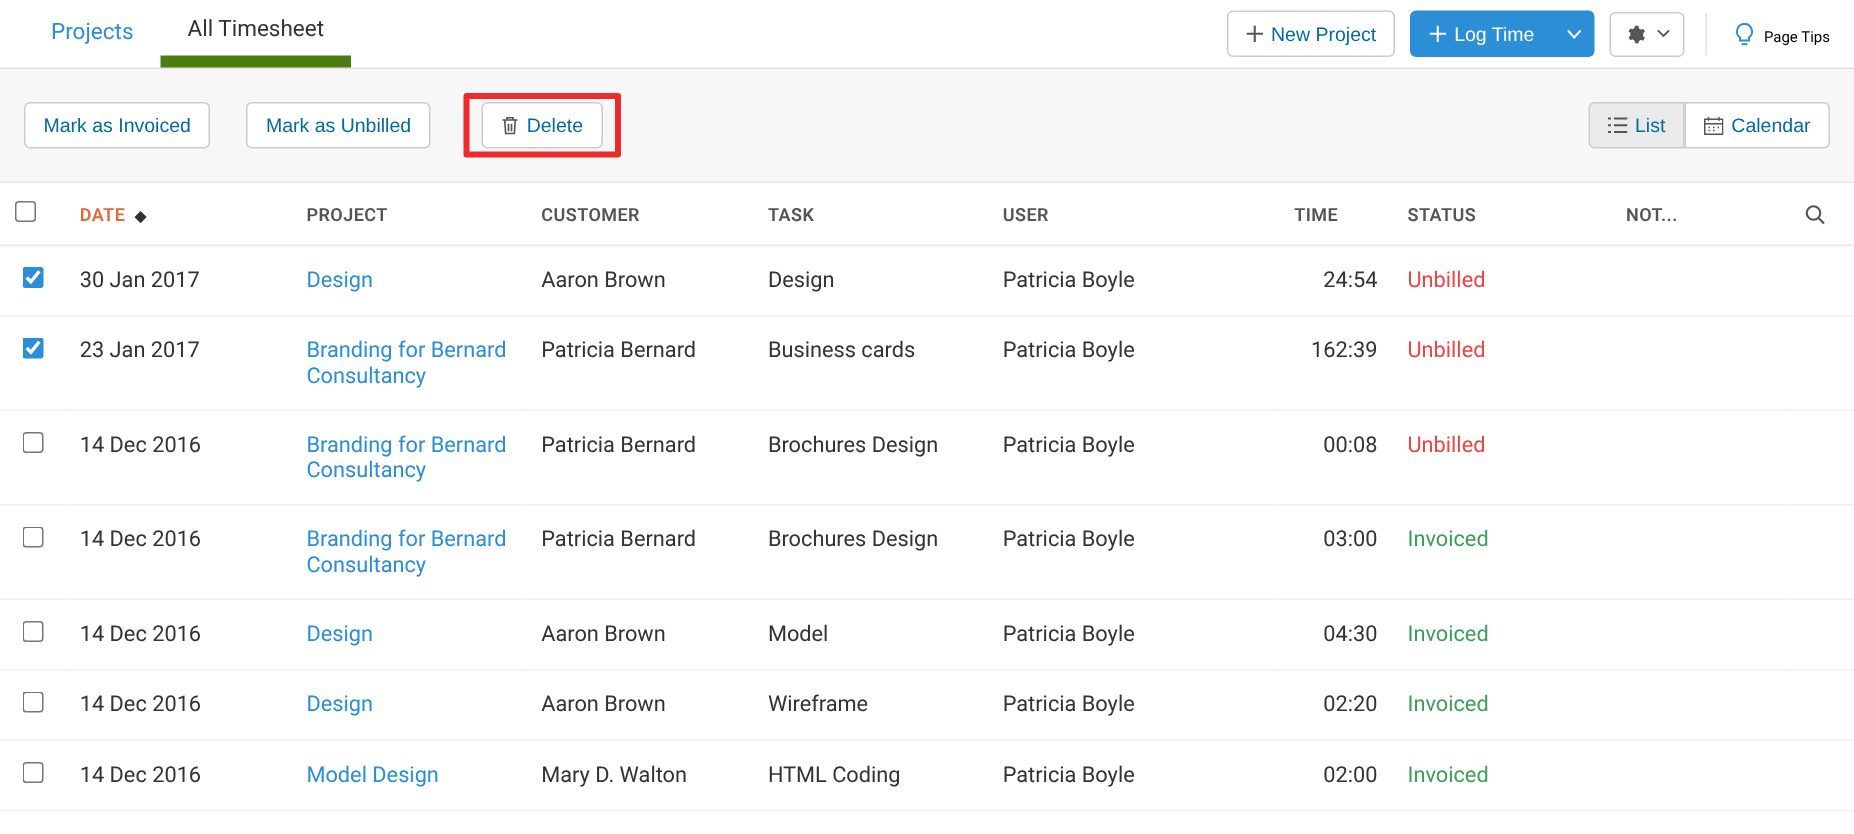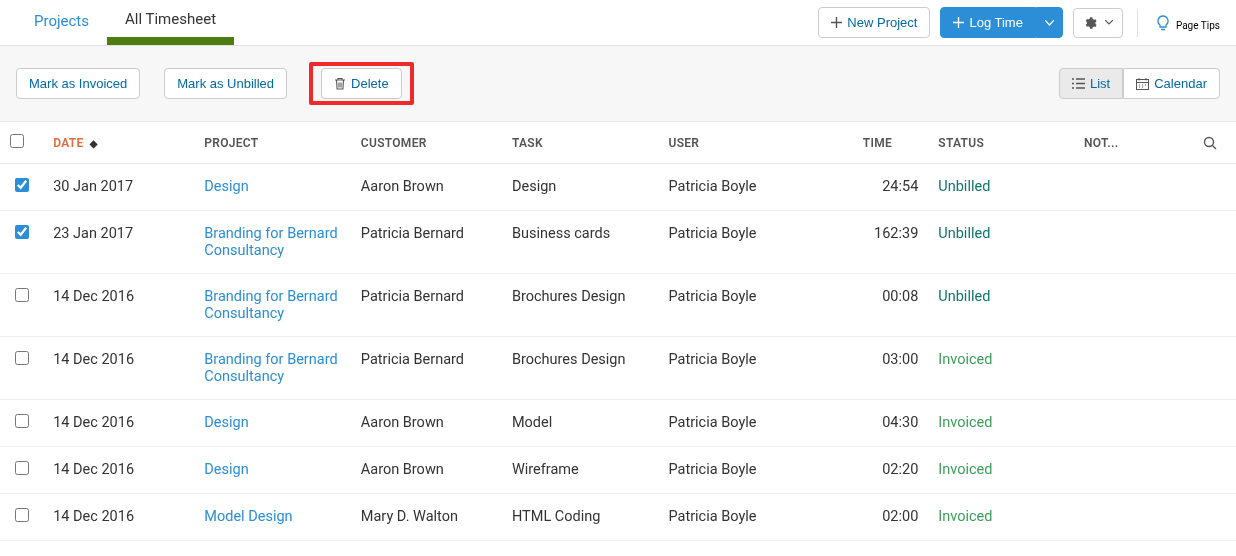--- a/index.html
+++ b/index.html
@@ -35,21 +35,21 @@
   .col-date { width: 140px; }
   .col-project { width: 145px; }
   .col-customer { width: 140px; }
   .col-task { width: 145px; }
   .col-user { width: 180px; }
   .col-time { width: 70px; text-align: right; }
   .col-status { width: 135px; }
   .col-notes { width: 110px; }
   .col-search { width: 40px; text-align: right; }
   .link { color: #2b8ed6; cursor: pointer; }
-  .status-unbilled { color: #0f766e; }
+  .status-unbilled { color: #ef4444; }
   .status-invoiced { color: #3c9e5a; }
   
   input[type=checkbox] { width: 14px; height: 14px; cursor: pointer; accent-color: #2b8ed6; }
   .sort-caret { font-size: 10px; margin-left: 3px; color: #333; }
   
   svg { display: block; }
 </style>
 </head>
 <body>
 

